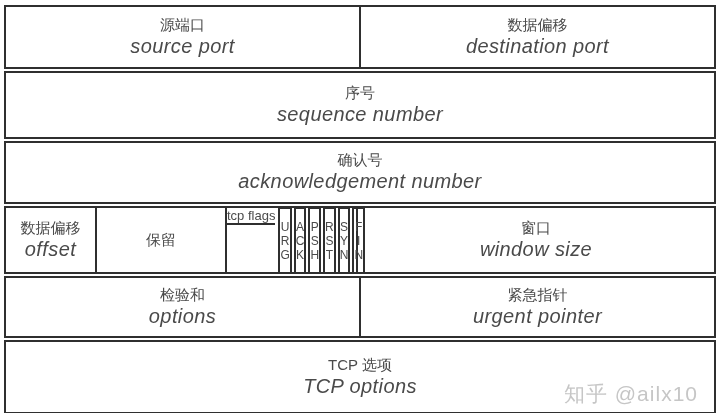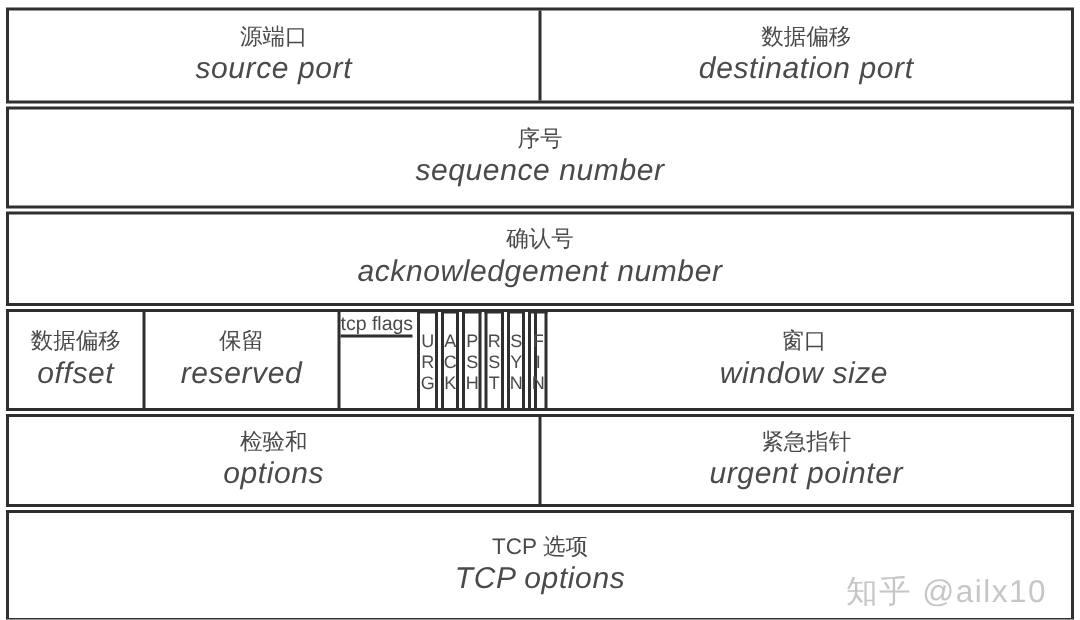--- a/index.html
+++ b/index.html
@@ -104,21 +104,20 @@
       </div>
     </div>
 
     <div class="row row-4">
       <div class="cell cell-offset">
         <div class="zh">数据偏移</div>
         <div class="en">offset</div>
       </div>
       <div class="cell cell-reserved divided">
         <div class="zh">保留</div>
-        <div class="en">reserved</div>
       </div>
       <div class="flags-region">
         <div class="flags-header">tcp flags</div>
         <div class="flags-cells">
           <div class="flagbox">
             <span>U</span>
             <span>R</span>
             <span>G</span>
           </div>
           <div class="flagbox">

